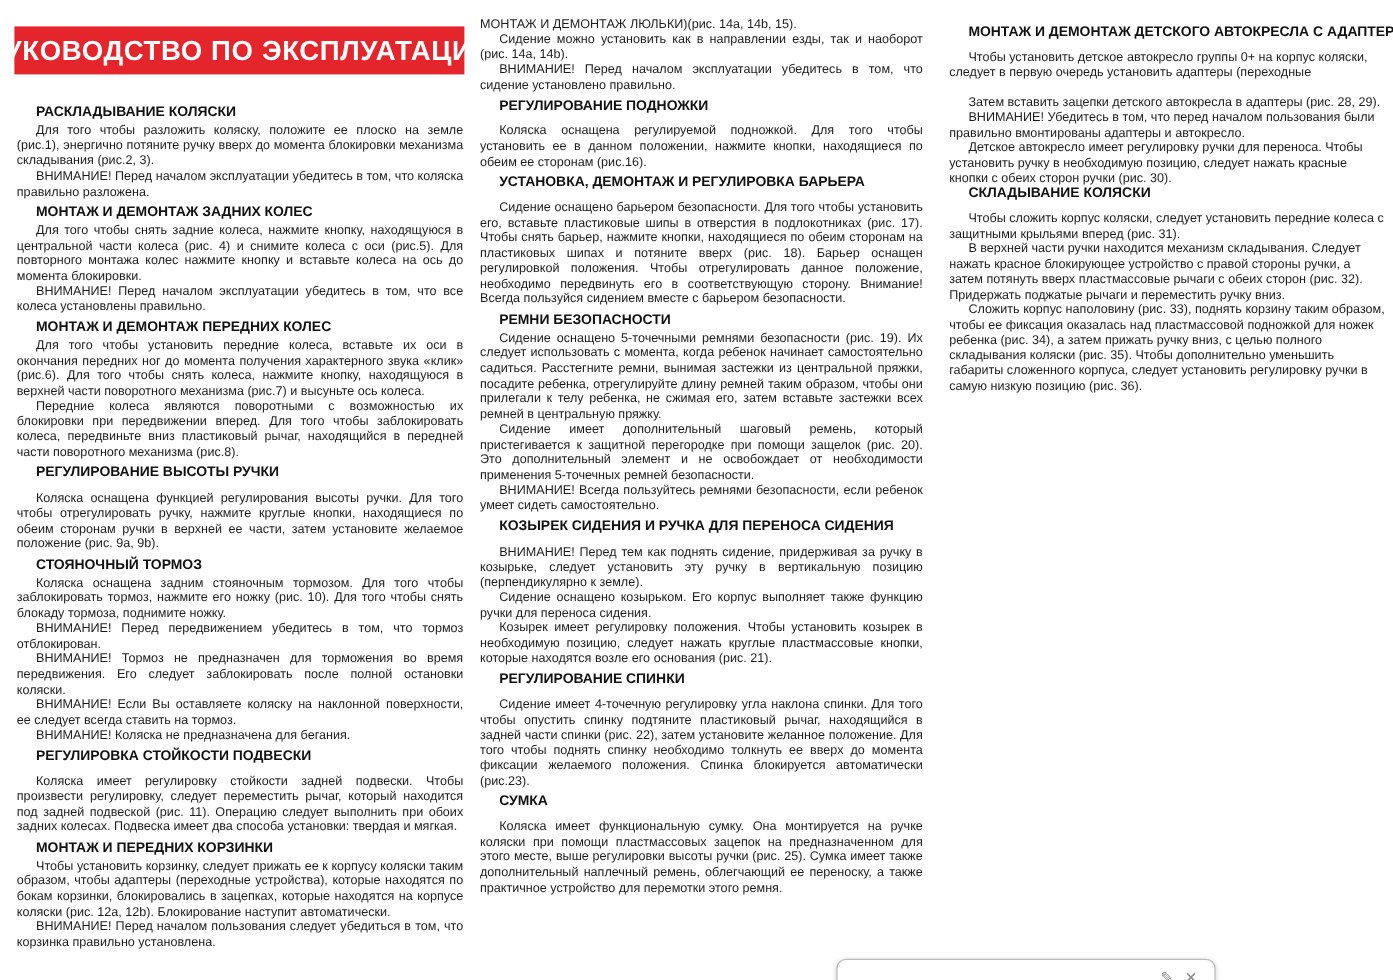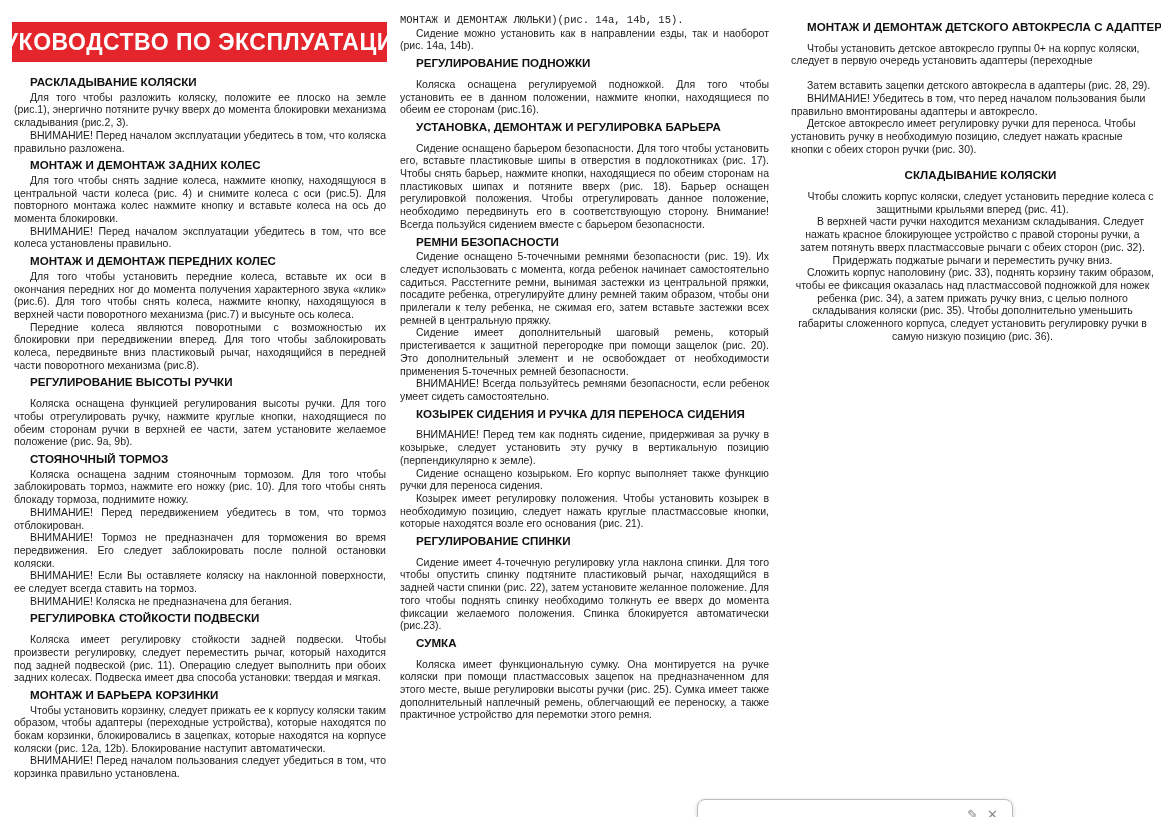--- a/index.html
+++ b/index.html
@@ -11,31 +11,31 @@
   .banner{
     position:absolute;left:12px;top:22px;width:375px;height:40px;
     background:var(--accent,#e4252b);display:flex;align-items:center;justify-content:center;
   }
   .banner h1{
     margin:0;color:#ffffff;font-size:23px;font-weight:bold;letter-spacing:.5px;white-space:nowrap;
   }
   
   .col{position:absolute;font-size:10.5px;line-height:12.7px;}
   .col.justify p{text-align:justify;text-align-last:left;}
-  .col1{left:14px;top:76px;width:372px;}
+  .col1{left:14px;top:88px;width:372px;}
   .col2{left:400px;top:14px;width:369px;}
   .col3{left:791px;top:21px;width:363px;text-align:left;}
   .section{margin-top:5px;}
   .section:first-child{margin-top:0;}
   .section h3{
     margin:0 0 2px 16px;font-size:11.6px;font-weight:bold;white-space:nowrap;color:#111;
   }
   .section.h-space h3{margin-bottom:8px;}
   .section p{margin:0;text-indent:16px;}
-  .section p.no-indent{text-indent:0;font-family:Liberation Mono, monospace;}
+  .section p.no-indent{text-indent:0;}
   .section p.gap{height:12px;}
   
   .popup{
     position:absolute;left:697px;top:799px;width:314px;height:52px;
     background:#ffffff;border:1px solid #bcbcbc;border-radius:8px;
     box-shadow:0 1px 4px rgba(0,0,0,.18);
   }
   .popup-link{position:absolute;left:9px;top:11px;height:6px;overflow:hidden;white-space:nowrap;}
   .popup-icon{
     position:absolute;top:8px;font-size:13px;color:#8a8a8a;line-height:13px;
@@ -78,29 +78,30 @@
         <p>ВНИМАНИЕ! Перед передвижением убедитесь в том, что тормоз отблокирован.</p>
         <p>ВНИМАНИЕ! Тормоз не предназначен для торможения во время передвижения. Его следует заблокировать после полной остановки коляски.</p>
         <p>ВНИМАНИЕ! Если Вы оставляете коляску на наклонной поверхности, ее следует всегда ставить на тормоз.</p>
         <p>ВНИМАНИЕ! Коляска не предназначена для бегания.</p>
       </div>
       <div class="section h-space">
         <h3>РЕГУЛИРОВКА СТОЙКОСТИ ПОДВЕСКИ</h3>
         <p>Коляска имеет регулировку стойкости задней подвески. Чтобы произвести регулировку, следует переместить рычаг, который находится под задней подвеской (рис. 11). Операцию следует выполнить при обоих задних колесах. Подвеска имеет два способа установки: твердая и мягкая.</p>
       </div>
       <div class="section">
-        <h3>МОНТАЖ И БАРЬЕРА КОРЗИНКИ</h3>
+        <h3>МОНТАЖ И ПЕРЕДНИХ КОРЗИНКИ</h3>
         <p>Чтобы установить корзинку, следует прижать ее к корпусу коляски таким образом, чтобы адаптеры (переходные устройства), которые находятся по бокам корзинки, блокировались в зацепках, которые находятся на корпусе коляски (рис. 12a, 12b). Блокирование наступит автоматически.</p>
         <p>ВНИМАНИЕ! Перед началом пользования следует убедиться в том, что корзинка правильно установлена.</p>
       </div>
     </div>
   <div class="col col2 justify">
       <div class="section">
         <p class="no-indent">МОНТАЖ И ДЕМОНТАЖ ЛЮЛЬКИ)(рис. 14a, 14b, 15).</p>
         <p>Сидение можно установить как в направлении езды, так и наоборот (рис. 14a, 14b).</p>
+        <p>ВНИМАНИЕ! Перед началом эксплуатации убедитесь в том, что сидение установлено правильно.</p>
       </div>
       <div class="section h-space">
         <h3>РЕГУЛИРОВАНИЕ ПОДНОЖКИ</h3>
         <p>Коляска оснащена регулируемой подножкой. Для того чтобы установить ее в данном положении, нажмите кнопки, находящиеся по обеим ее сторонам (рис.16).</p>
       </div>
       <div class="section h-space">
         <h3>УСТАНОВКА, ДЕМОНТАЖ И РЕГУЛИРОВКА БАРЬЕРА</h3>
         <p>Сидение оснащено барьером безопасности. Для того чтобы установить его, вставьте пластиковые шипы в отверстия в подлокотниках (рис. 17). Чтобы снять барьер, нажмите кнопки, находящиеся по обеим сторонам на пластиковых шипах и потяните вверх (рис. 18). Барьер оснащен регулировкой положения. Чтобы отрегулировать данное положение, необходимо передвинуть его в соответствующую сторону. Внимание! Всегда пользуйся сидением вместе с барьером безопасности.</p>
       </div>
       <div class="section">
@@ -126,23 +127,23 @@
     </div>
   <div class="col col3">
       <div class="section h-space">
         <h3>МОНТАЖ И ДЕМОНТАЖ ДЕТСКОГО АВТОКРЕСЛА С АДАПТЕРОМ</h3>
         <p>Чтобы установить детское автокресло группы 0+ на корпус коляски, следует в первую очередь установить адаптеры (переходные</p>
         <p class="gap"></p>
         <p>Затем вставить зацепки детского автокресла в адаптеры (рис. 28, 29).</p>
         <p>ВНИМАНИЕ! Убедитесь в том, что перед началом пользования были правильно вмонтированы адаптеры и автокресло.</p>
         <p>Детское автокресло имеет регулировку ручки для переноса. Чтобы установить ручку в необходимую позицию, следует нажать красные кнопки с обеих сторон ручки (рис. 30).</p>
       </div>
-      <div class="section h-space" style="margin-top: 14px; text-align: center;">
+      <div class="section h-space" style="margin-top: 0;">
         <h3>СКЛАДЫВАНИЕ КОЛЯСКИ</h3>
-        <p>Чтобы сложить корпус коляски, следует установить передние колеса с защитными крыльями вперед (рис. 41).</p>
+        <p>Чтобы сложить корпус коляски, следует установить передние колеса с защитными крыльями вперед (рис. 31).</p>
         <p>В верхней части ручки находится механизм складывания. Следует нажать красное блокирующее устройство с правой стороны ручки, а затем потянуть вверх пластмассовые рычаги с обеих сторон (рис. 32). Придержать поджатые рычаги и переместить ручку вниз.</p>
         <p>Сложить корпус наполовину (рис. 33), поднять корзину таким образом, чтобы ее фиксация оказалась над пластмассовой подножкой для ножек ребенка (рис. 34), а затем прижать ручку вниз, с целью полного складывания коляски (рис. 35). Чтобы дополнительно уменьшить габариты сложенного корпуса, следует установить регулировку ручки в самую низкую позицию (рис. 36).</p>
       </div>
     </div>
 
   <div class="popup">
     <span class="popup-link"></span>
     <span class="popup-icon i1">✎</span>
     <span class="popup-icon i2">✕</span>
   </div>

